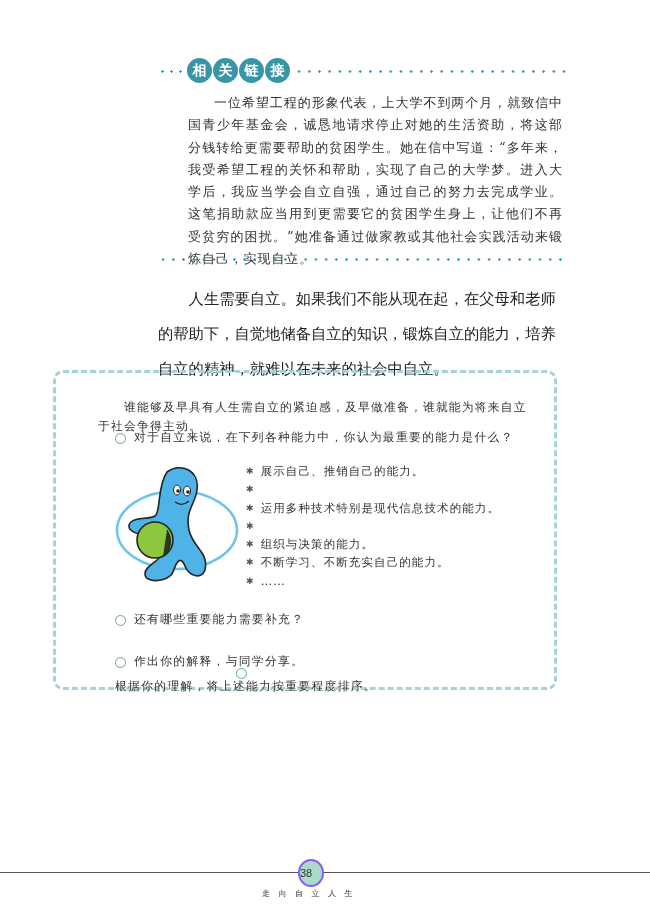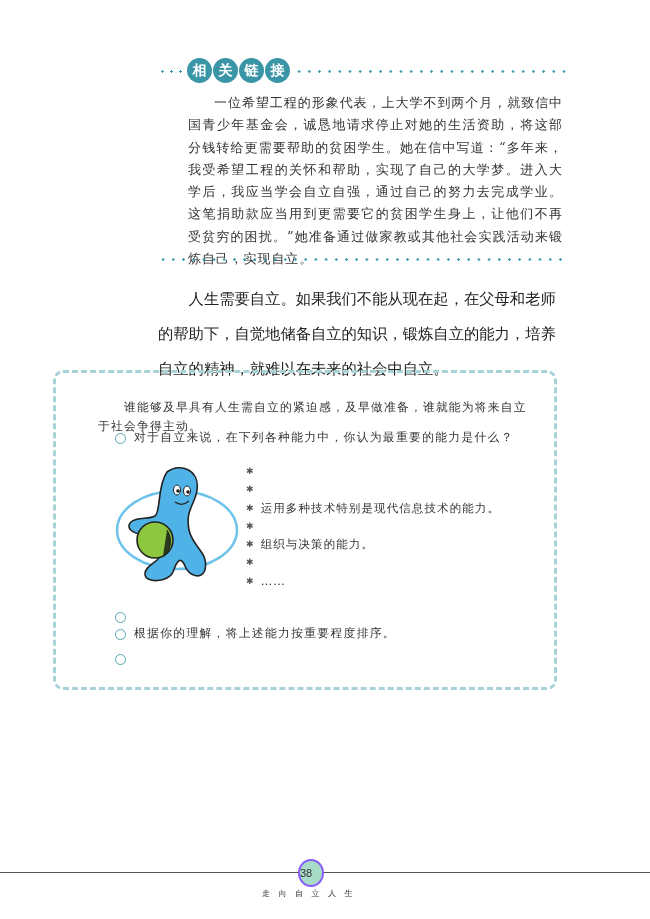--- a/index.html
+++ b/index.html
@@ -104,50 +104,54 @@
   <ellipse cx="72" cy="30" rx="3.5" ry="5" fill="#fff" stroke="#222" stroke-width="1"></ellipse>
   <ellipse cx="82" cy="31" rx="3.5" ry="5" fill="#fff" stroke="#222" stroke-width="1"></ellipse>
   <circle cx="73" cy="31" r="1.8" fill="#222"></circle>
   <circle cx="83" cy="32" r="1.8" fill="#222"></circle>
   <path d="M70 42 Q77 47 84 41" fill="none" stroke="#222" stroke-width="1.2"></path>
 </svg>
 
 <ul class="abilities">
   <li>
       <span class="star">✱</span>
+      <span>展示自己、推销自己的能力。</span>
     </li>
   <li>
       <span class="star">✱</span>
     </li>
   <li>
       <span class="star">✱</span>
       <span>运用多种技术特别是现代信息技术的能力。</span>
     </li>
   <li>
       <span class="star">✱</span>
     </li>
   <li>
       <span class="star">✱</span>
       <span>组织与决策的能力。</span>
     </li>
   <li>
       <span class="star">✱</span>
+      <span>不断学习、不断充实自己的能力。</span>
     </li>
   <li>
       <span class="star">✱</span>
       <span>……</span>
     </li>
 </ul>
 
 <div class="q" style="top:612px;">
   <span class="circ"></span>
+  <span>还有哪些重要能力需要补充？</span>
 </div>
-<div class="q" style="top:626px;">
+<div class="q" style="top:668px;flex-direction:column;">
   <span class="circ"></span>
   <span>根据你的理解，将上述能力按重要程度排序。</span>
 </div>
 <div class="q" style="top:654px;">
   <span class="circ"></span>
+  <span>作出你的解释，与同学分享。</span>
 </div>
 
 <div class="footer-line"></div>
 <div class="page-num">38</div>
 <div class="footer-title">走向自立人生</div>
 
 </body></html>

